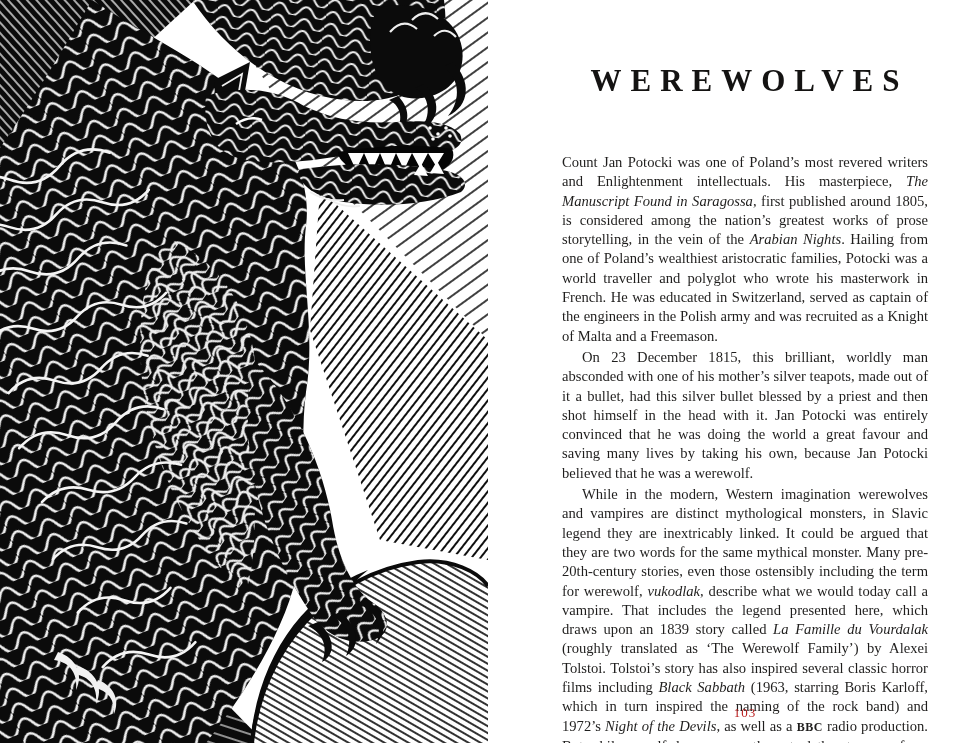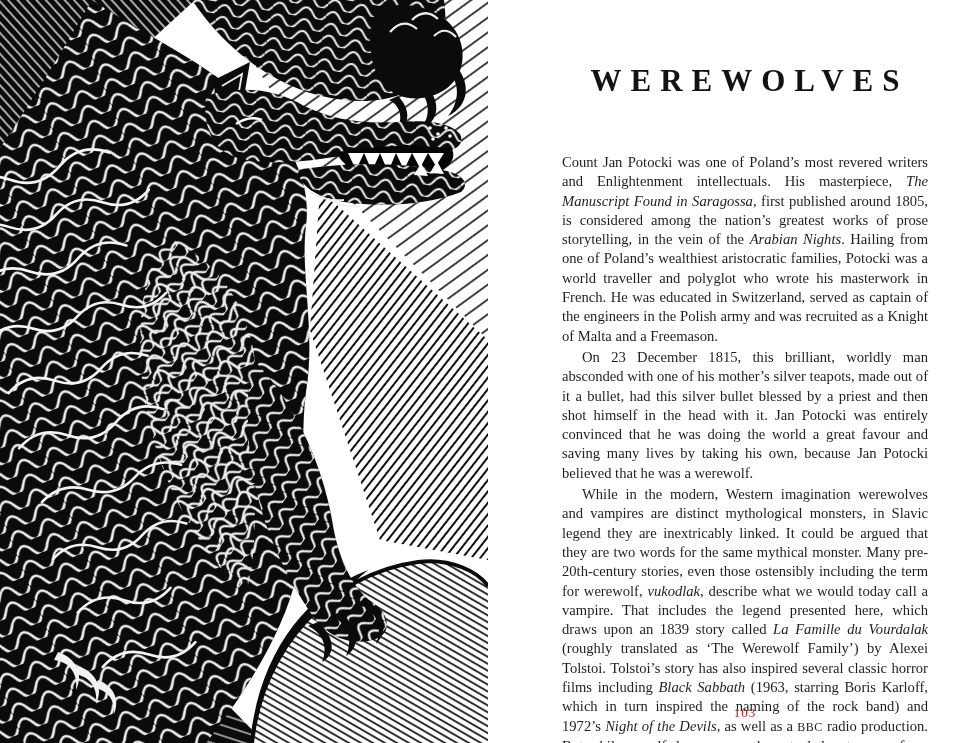--- a/index.html
+++ b/index.html
@@ -15,21 +15,21 @@
     font-weight:700;font-size:31px;letter-spacing:9px;text-indent:9px;
     font-family:"Liberation Serif",serif;color:#141312;white-space:nowrap;
   }
   .body-text{
     position:absolute;top:143px;left:0;width:370px;
     font-size:14.6px;line-height:19.3px;text-align:justify;
   }
   .body-text p{margin:2px;}
   .body-text p.indent{text-indent:20px;}
   .body-text i{font-style:italic;}
-  .sc{font-size:0.82em;letter-spacing:0.5px;}
+  .sc{font-size:0.82em;letter-spacing:0.5px;font-weight:bold;}
   .page-number{
     position:absolute;bottom:30px;left:0;width:100%;text-align:center;
     font-size:13px;letter-spacing:1px;color:#b91c1c;
   }
 </style>
 </head>
 <body>
 
 <div class="spread">
 

